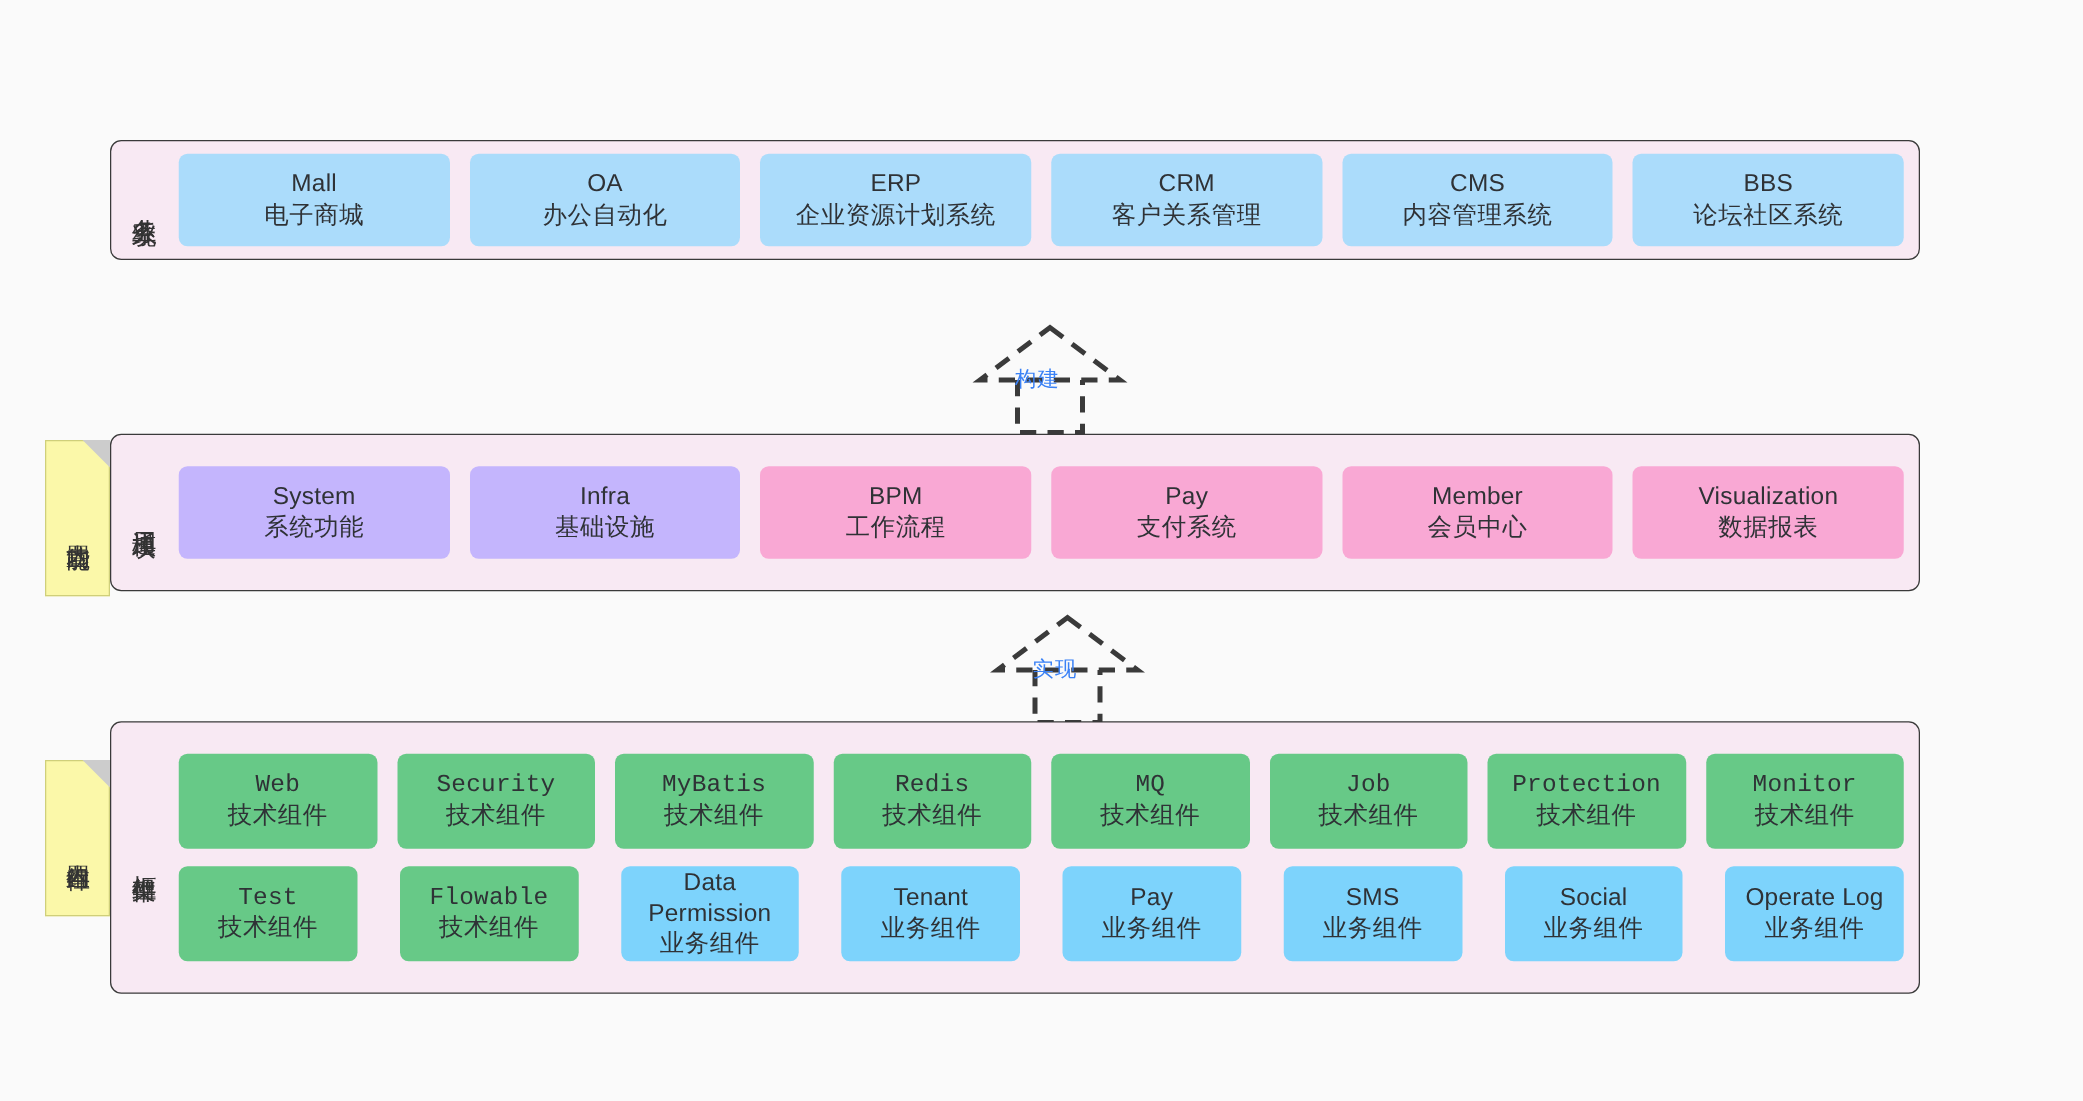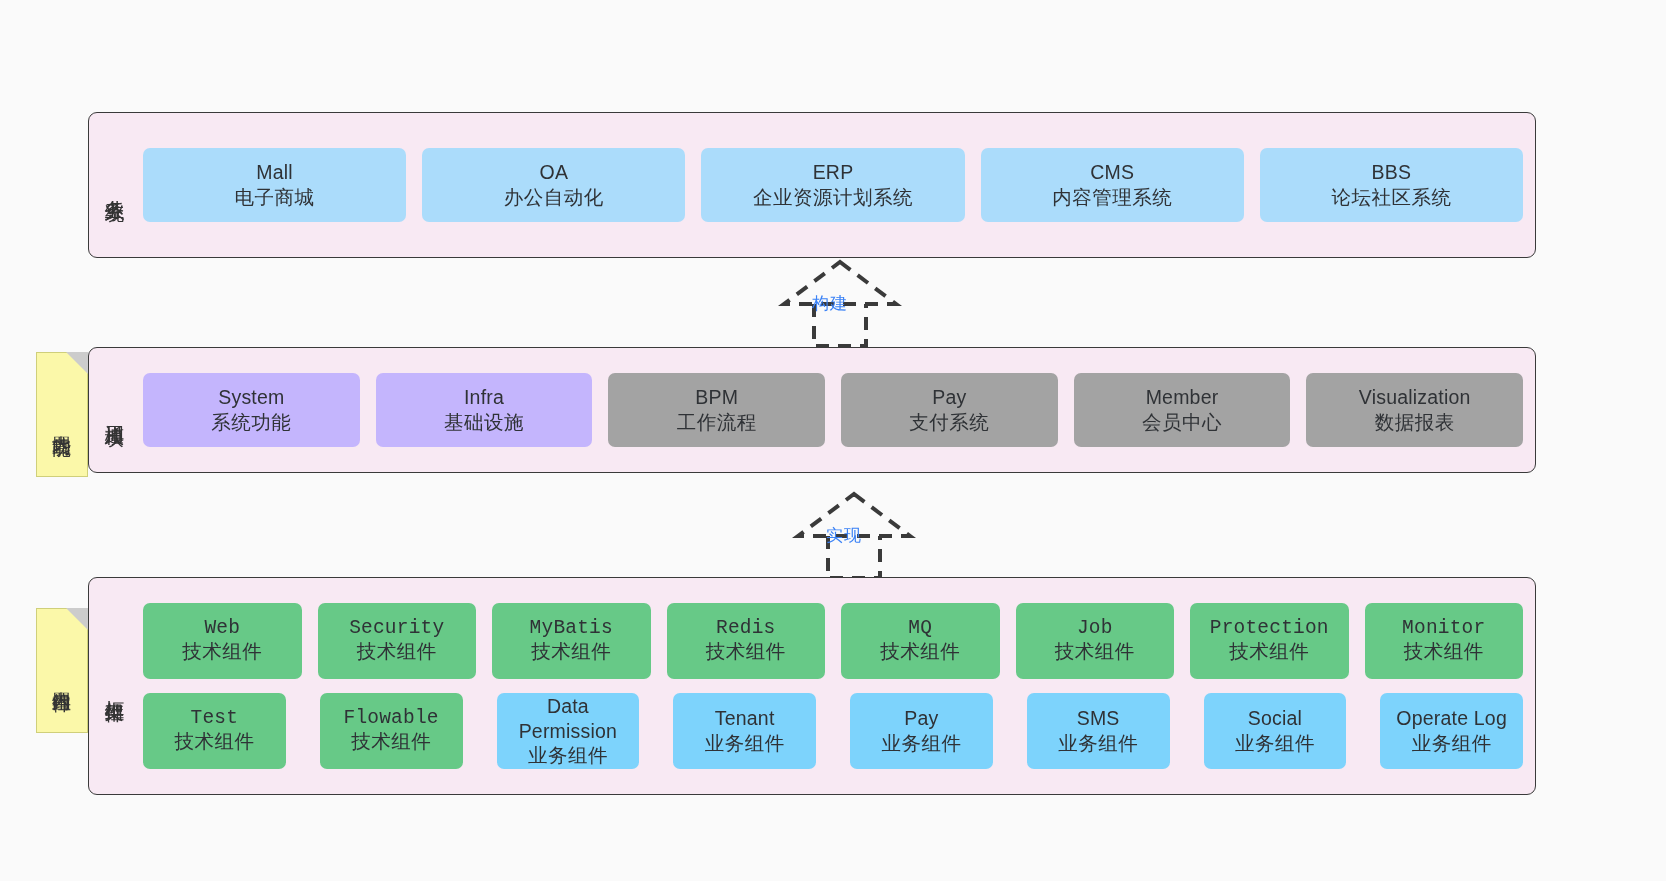--- a/index.html
+++ b/index.html
@@ -68,26 +68,26 @@
     color: #2f3236;
     font-size: 19.5px;
     line-height: 1.28;
     padding: 6px 4px;
   }
   .card .en { letter-spacing: .2px; }
   .card .cn { letter-spacing: .5px; }
 
   .c-blue       { background: #abdcfb; }
   .c-red        { background: #c4b5fd; }
-  .c-pink       { background: #a3a3a3; }
+  .c-pink       { background: #f9a8d4; }
   .c-green      { background: #67c987; font-family: Liberation Mono, monospace; }
   .c-lightgreen { background: #7dd3fc; }
 
   
-  #layer-business { left: 88px;  top: 112px; width: 1448px; height: 146px; }
+  #layer-business { left: 88px;  top: 112px; width: 1448px; height: 96px; }
   #layer-common   { left: 88px;  top: 347px; width: 1448px; height: 126px; }
   #layer-frame    { left: 88px;  top: 577px; width: 1448px; height: 218px; }
 
   #layer-business .card,
   #layer-common  .card { height: 74px; }
   #layer-frame  .card  { height: 76px; }
 
   
   .note {
     position: absolute;
@@ -148,20 +148,24 @@
         </div>
         <div class="card c-blue">
           <span class="en">OA</span>
           <span class="cn">办公自动化</span>
         </div>
         <div class="card c-blue">
           <span class="en">ERP</span>
           <span class="cn">企业资源计划系统</span>
         </div>
         <div class="card c-blue">
+          <span class="en">CRM</span>
+          <span class="cn">客户关系管理</span>
+        </div>
+        <div class="card c-blue">
           <span class="en">CMS</span>
           <span class="cn">内容管理系统</span>
         </div>
         <div class="card c-blue">
           <span class="en">BBS</span>
           <span class="cn">论坛社区系统</span>
         </div>
       </div>
     </div>
   </div>

